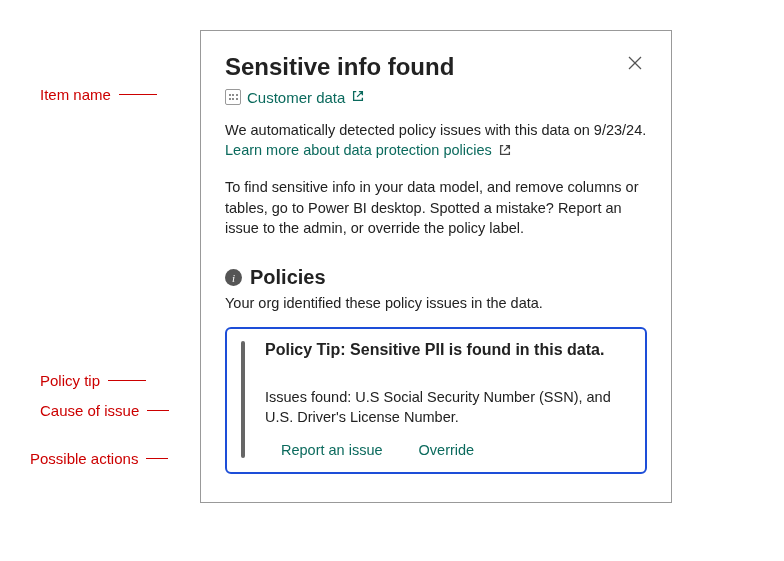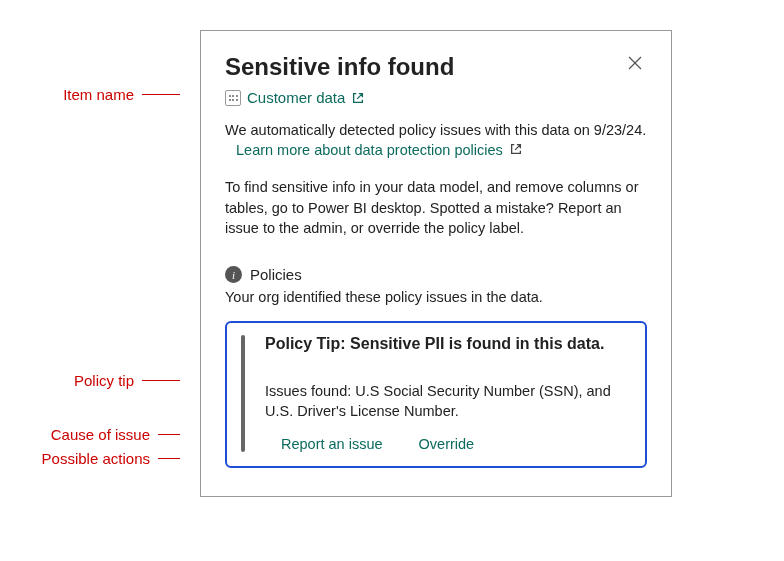--- a/index.html
+++ b/index.html
@@ -11,21 +11,21 @@
       position: relative;
     }
     .annotation {
       position: absolute;
       color: #cc0000;
       font-size: 15px;
       text-align: right;
       width: 140px;
       display: flex;
       align-items: center;
-      justify-content: flex-end;
+      justify-content: flex-start;
     }
     .annotation-line {
       display: inline-block;
       height: 1.5px;
       background: #cc0000;
       margin-left: 8px;
     }
     .dialog {
       position: absolute;
       left: 200px;
@@ -47,21 +47,21 @@
     }
     .close-btn {
       font-size: 18px;
       color: #555;
       cursor: pointer;
       padding: 2px 4px;
       line-height: 1;
     }
     .item-row {
       display: flex;
-      align-items: flex-end;
+      align-items: flex-start;
       gap: 6px;
       margin-top: 8px;
     }
     .item-icon-box {
       width: 16px;
       height: 16px;
       border: 1px solid #999;
       border-radius: 2px;
       display: flex;
       align-items: center;
@@ -92,39 +92,39 @@
     .body-text {
       font-size: 14.5px;
       color: #222;
       line-height: 1.4;
       margin-top: 14px;
     }
     .learn-link {
       color: #0b6a5d;
       font-size: 14.5px;
       display: inline-flex;
+      align-items: center;
       gap: 6px;
       margin-top: 2px;
       cursor: pointer;
-      margin-left: 11px;
     }
     .section-row {
       display: flex;
       align-items: center;
       gap: 8px;
       margin-top: 28px;
     }
     .info-circle {
       width: 17px; height: 17px; border-radius: 50%; background: #555;
       color: #fff; font-size: 11px; display: flex; align-items: center; justify-content: center;
       font-style: italic; font-family: Georgia, serif;
     }
     .section-label {
-      font-size: 15px;
-      font-weight: 400;
+      font-size: 20px;
+      font-weight: 700;
       color: #222;
     }
     .section-desc {
       font-size: 14.5px;
       color: #222;
       margin-top: 6px;
     }
     .policy-card {
       border: 2px solid #1d4ed8;
       border-radius: 6px;
@@ -170,21 +170,21 @@
 <body>
 
 <div class="annotation" style="left:40px; top:86px;">
   <span>Item name</span>
   <span class="annotation-line" style="width:38px;"></span>
 </div>
 <div class="annotation" style="left:40px; top:372px;">
   <span>Policy tip</span>
   <span class="annotation-line" style="width:38px;"></span>
 </div>
-<div class="annotation" style="left:40px; top:426px;">
+<div class="annotation" style="left:40px; top:402px;">
   <span>Cause of issue</span>
   <span class="annotation-line" style="width:22px;"></span>
 </div>
 <div class="annotation" style="left:30px; top:450px; width:150px;">
   <span>Possible actions</span>
   <span class="annotation-line" style="width:22px;"></span>
 </div>
 
 <div class="dialog">
   <div class="dialog-header">

